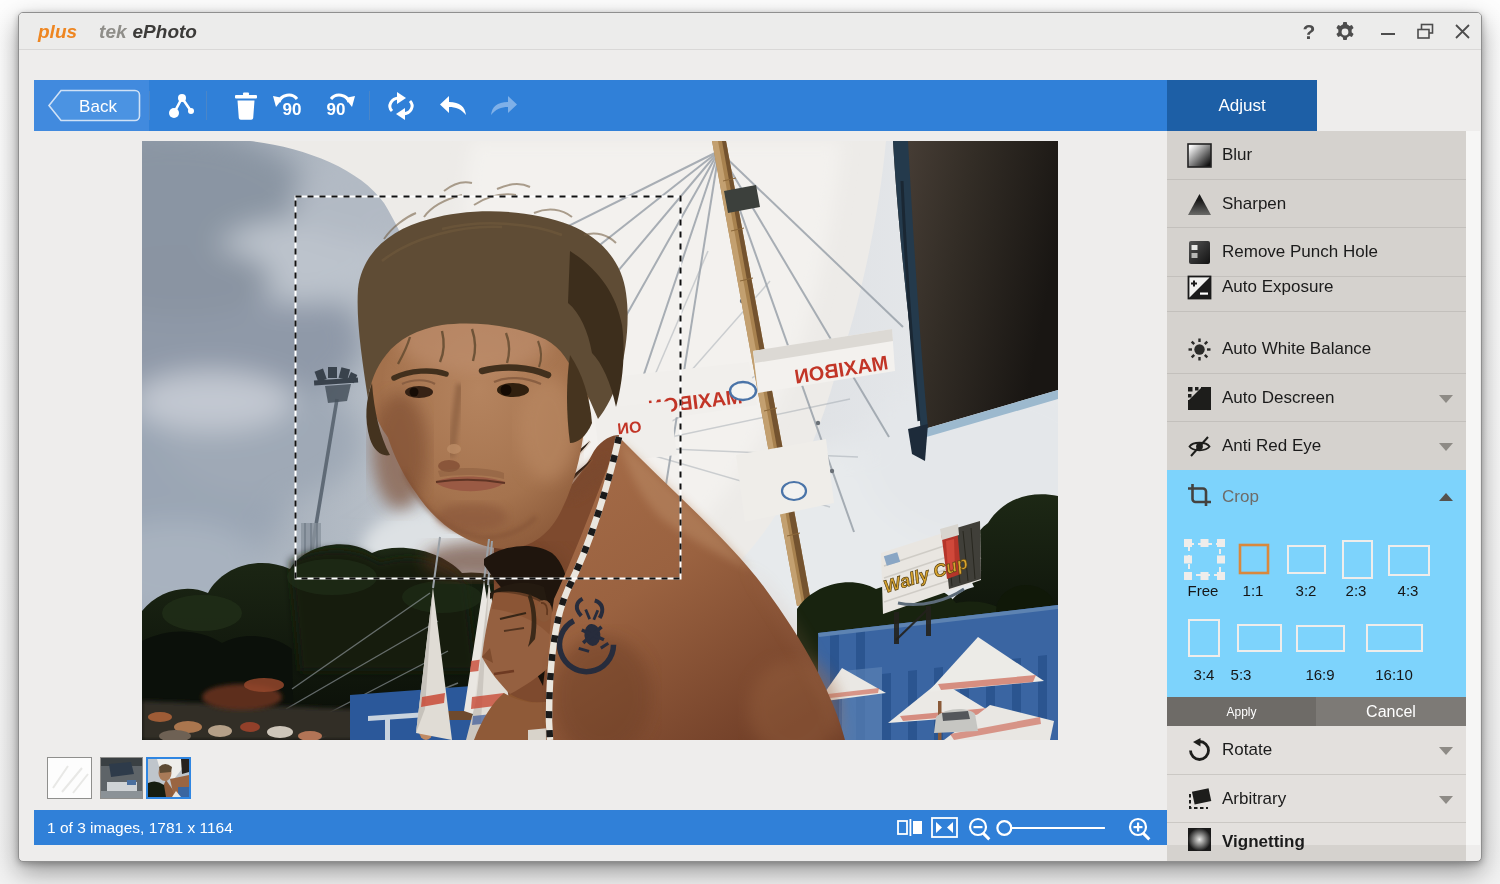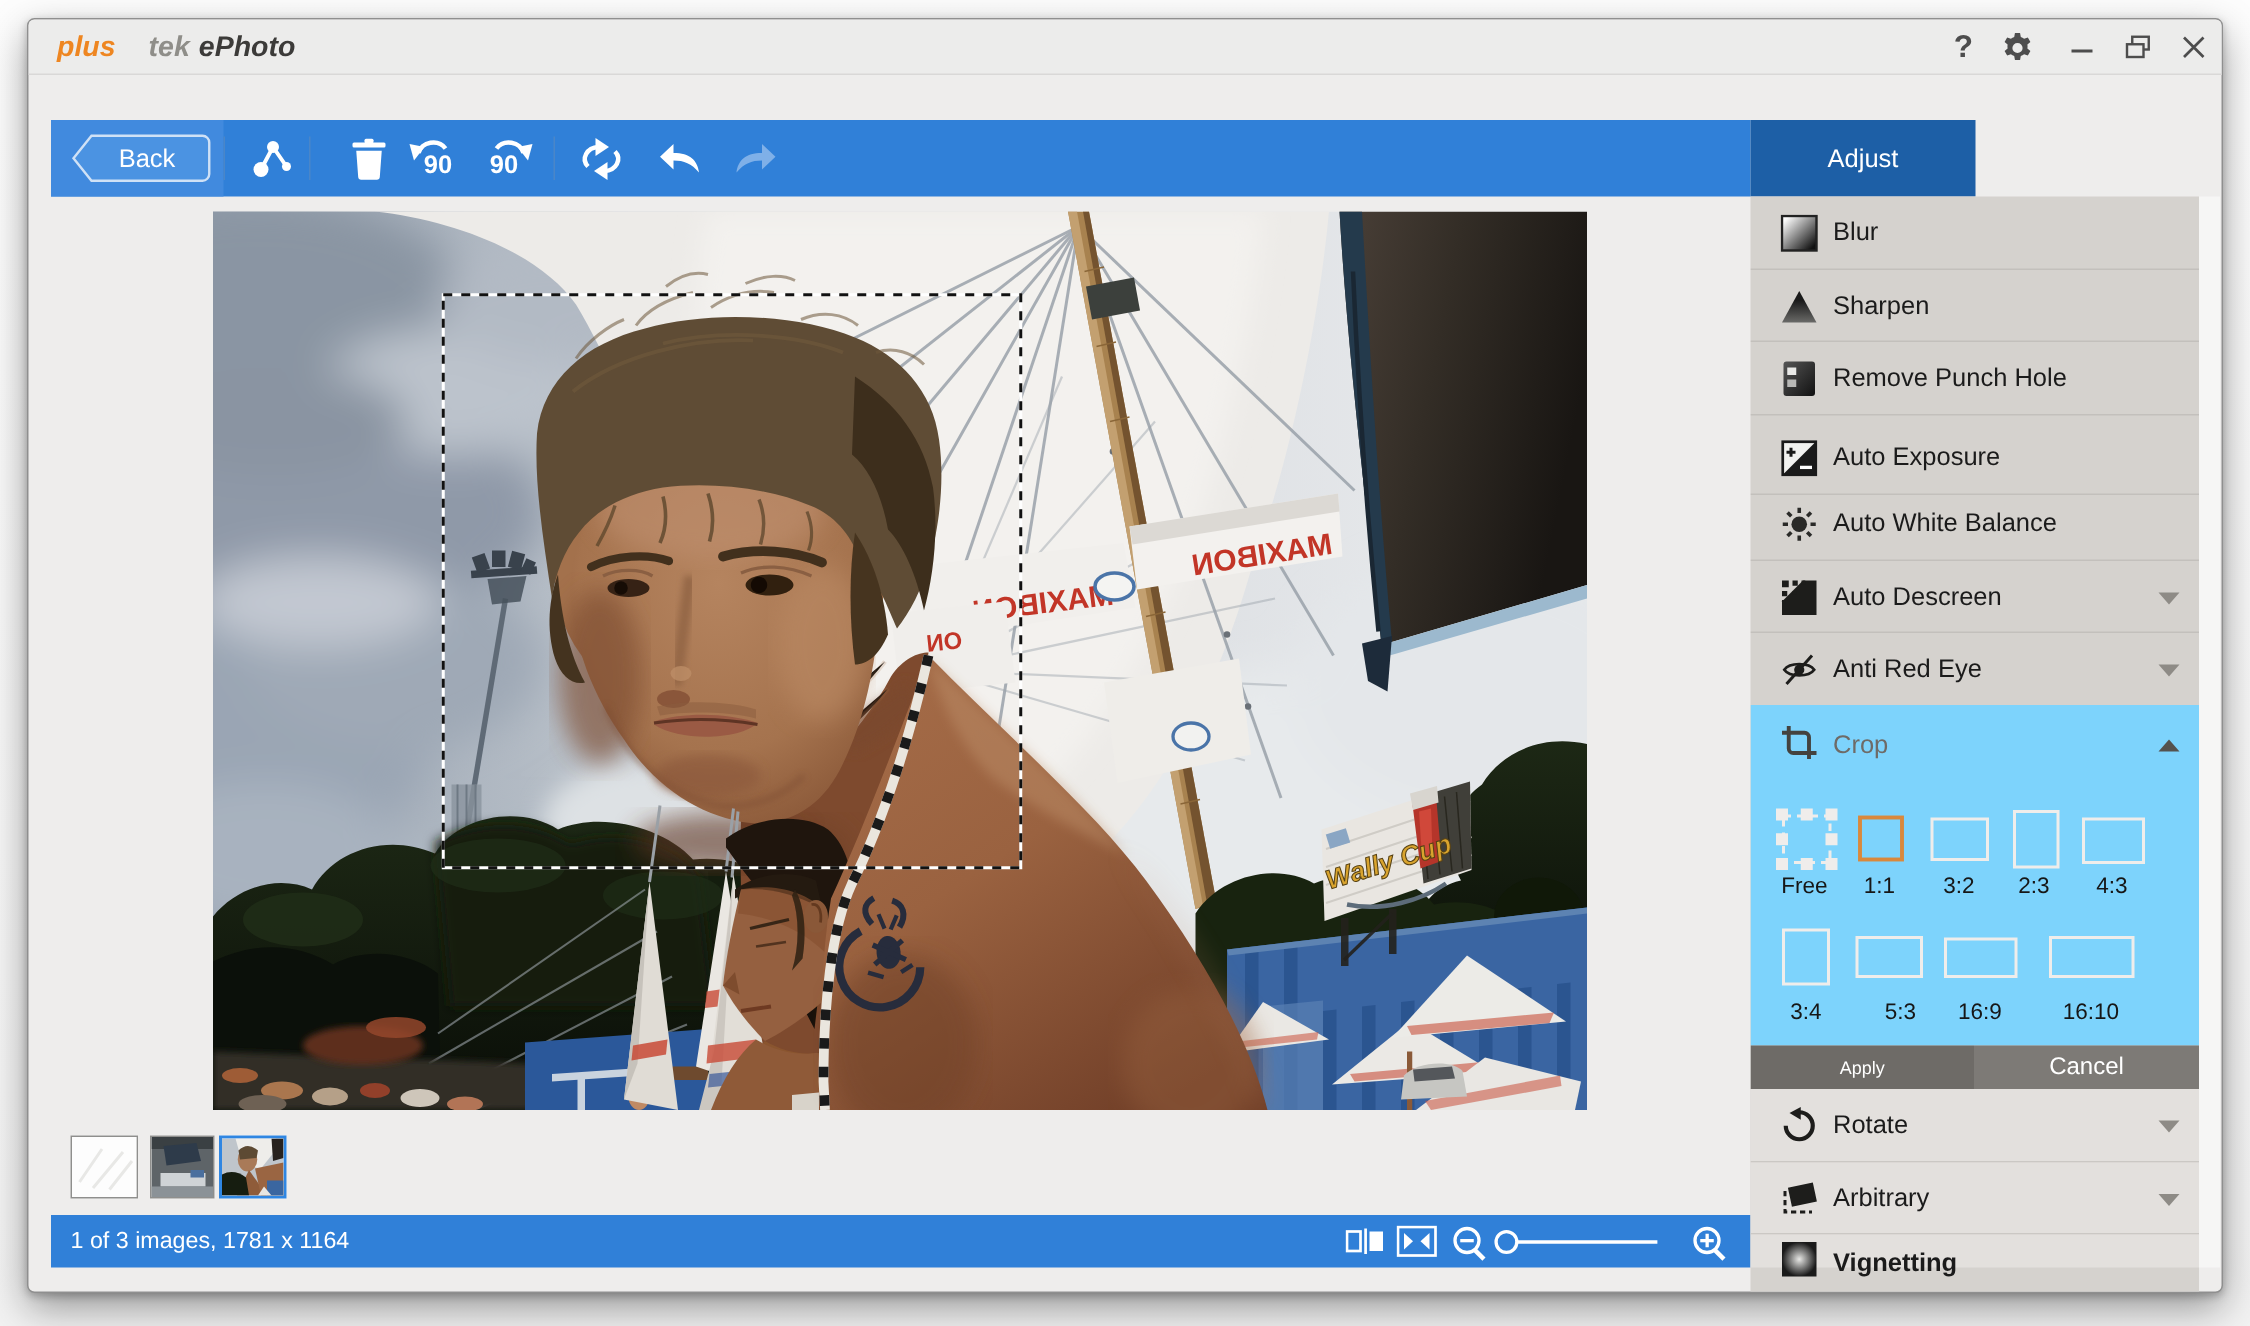--- a/index.html
+++ b/index.html
@@ -595,21 +595,21 @@
                 <stop offset="0" stop-color="#555"></stop>
                 <stop offset="1" stop-color="#111"></stop>
               </linearGradient>
             </defs>
             <rect x="2" y="1" width="21" height="23" rx="2" fill="url(#gRph)"></rect>
             <rect x="4.5" y="5" width="6" height="5" fill="#e8e8e6"></rect>
             <rect x="4.5" y="13" width="6" height="5" fill="#b8b8b6"></rect>
           </svg>
       <div class="lbl">Remove Punch Hole</div>
     </div>
-    <div class="prow" style="top:150px;">
+    <div class="prow" style="top:132px;">
       <svg class="icon" viewBox="0 0 25 25">
             <rect x="1.5" y="1.5" width="22" height="22" fill="#f2f2f0" stroke="#1a1a1a" stroke-width="1.8"></rect>
             <path d="M23.5 1.5 V23.5 H1.5 Z" fill="#1a1a1a"></path>
             <path d="M7 5.5 v6 M4 8.5 h6" stroke="#1a1a1a" stroke-width="2"></path>
             <rect x="13" y="17.5" width="8" height="2.2" fill="#fff"></rect>
           </svg>
       <div class="lbl">Auto Exposure</div>
     </div>
     <div class="prow" style="top:194px;">
       <svg class="icon" viewBox="0 0 25 25" fill="#2a2a28">
@@ -687,21 +687,21 @@
 
       <svg class="abs" style="left:20px;top:148px;" width="240" height="40" viewBox="0 0 240 40">
         <g stroke="#efedeb" fill="none" stroke-width="2">
           <rect x="2" y="2" width="30" height="36"></rect>
           <rect x="51" y="7" width="43" height="26"></rect>
           <rect x="110" y="8" width="47" height="25"></rect>
           <rect x="180" y="7" width="55" height="26"></rect>
         </g>
       </svg>
       <div class="ratio-lbl" style="left:13px;top:196px;width:48px;">3:4</div>
-      <div class="ratio-lbl" style="left:84px;top:196px;width:32px;">5:3</div>
+      <div class="ratio-lbl" style="left:58px;top:196px;width:32px;">5:3</div>
       <div class="ratio-lbl" style="left:131px;top:196px;width:44px;">16:9</div>
       <div class="ratio-lbl" style="left:201px;top:196px;width:52px;">16:10</div>
     </div>
     <div id="applybtn">Apply</div>
     <div id="cancelbtn">Cancel</div>
     <div class="prow prow2" style="top:595px;">
       <svg class="icon" viewBox="0 0 25 25">
             <path d="M12.5 3.5 A 9 9 0 1 1 3.5 12.5" fill="none" stroke="#1d1d1b" stroke-width="2.8"></path>
             <path d="M13.5 0 L6 4 L13.5 8.5 Z" fill="#1d1d1b"></path>
           </svg>

